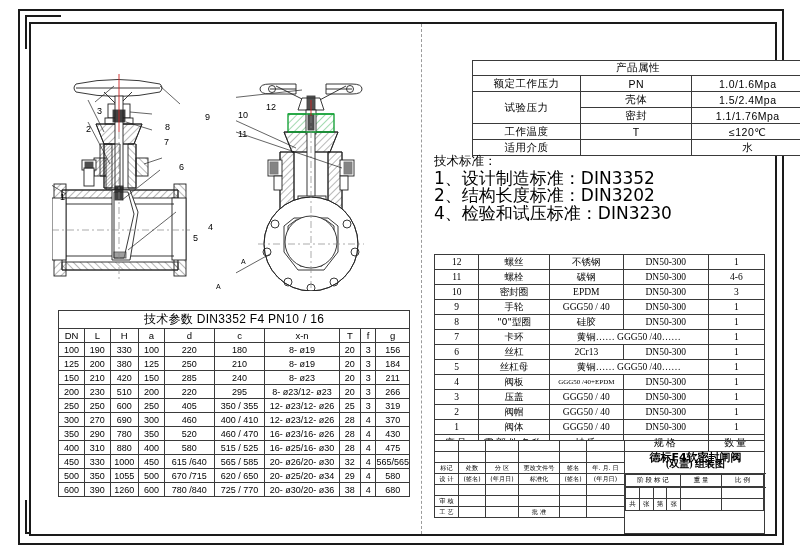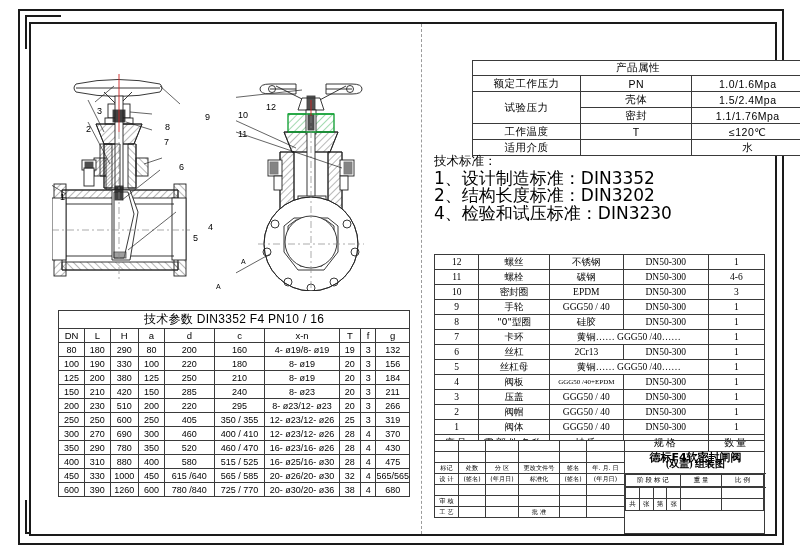--- a/index.html
+++ b/index.html
@@ -529,32 +529,20 @@
           <td class="w-d">d</td>
           <td class="w-c">c</td>
           <td class="w-xn">x-n</td>
           <td class="w-t">T</td>
           <td class="w-f">f</td>
           <td class="w-g">g</td>
         </tr>
     </tbody>
     <tbody id="dim-body">
         <tr>
-          <td class="w-dn">80</td>
-          <td class="w-l">180</td>
-          <td class="w-h">290</td>
-          <td class="w-a">80</td>
-          <td class="w-d">200</td>
-          <td class="w-c">160</td>
-          <td class="w-xn">4- ø19/8- ø19</td>
-          <td class="w-t">19</td>
-          <td class="w-f">3</td>
-          <td class="w-g">132</td>
-        </tr>
-        <tr>
           <td class="w-dn">100</td>
           <td class="w-l">190</td>
           <td class="w-h">330</td>
           <td class="w-a">100</td>
           <td class="w-d">220</td>
           <td class="w-c">180</td>
           <td class="w-xn">8- ø19</td>
           <td class="w-t">20</td>
           <td class="w-f">3</td>
           <td class="w-g">156</td>
@@ -647,20 +635,32 @@
           <td class="w-dn">450</td>
           <td class="w-l">330</td>
           <td class="w-h">1000</td>
           <td class="w-a">450</td>
           <td class="w-d">615 /640</td>
           <td class="w-c">565 / 585</td>
           <td class="w-xn">20- ø26/20- ø30</td>
           <td class="w-t">32</td>
           <td class="w-f">4</td>
           <td class="w-g">565/565</td>
+        </tr>
+        <tr>
+          <td class="w-dn">500</td>
+          <td class="w-l">350</td>
+          <td class="w-h">1055</td>
+          <td class="w-a">500</td>
+          <td class="w-d">670 /715</td>
+          <td class="w-c">620 / 650</td>
+          <td class="w-xn">20- ø25/20- ø34</td>
+          <td class="w-t">29</td>
+          <td class="w-f">4</td>
+          <td class="w-g">580</td>
         </tr>
         <tr>
           <td class="w-dn">600</td>
           <td class="w-l">390</td>
           <td class="w-h">1260</td>
           <td class="w-a">600</td>
           <td class="w-d">780 /840</td>
           <td class="w-c">725 / 770</td>
           <td class="w-xn">20- ø30/20- ø36</td>
           <td class="w-t">38</td>

